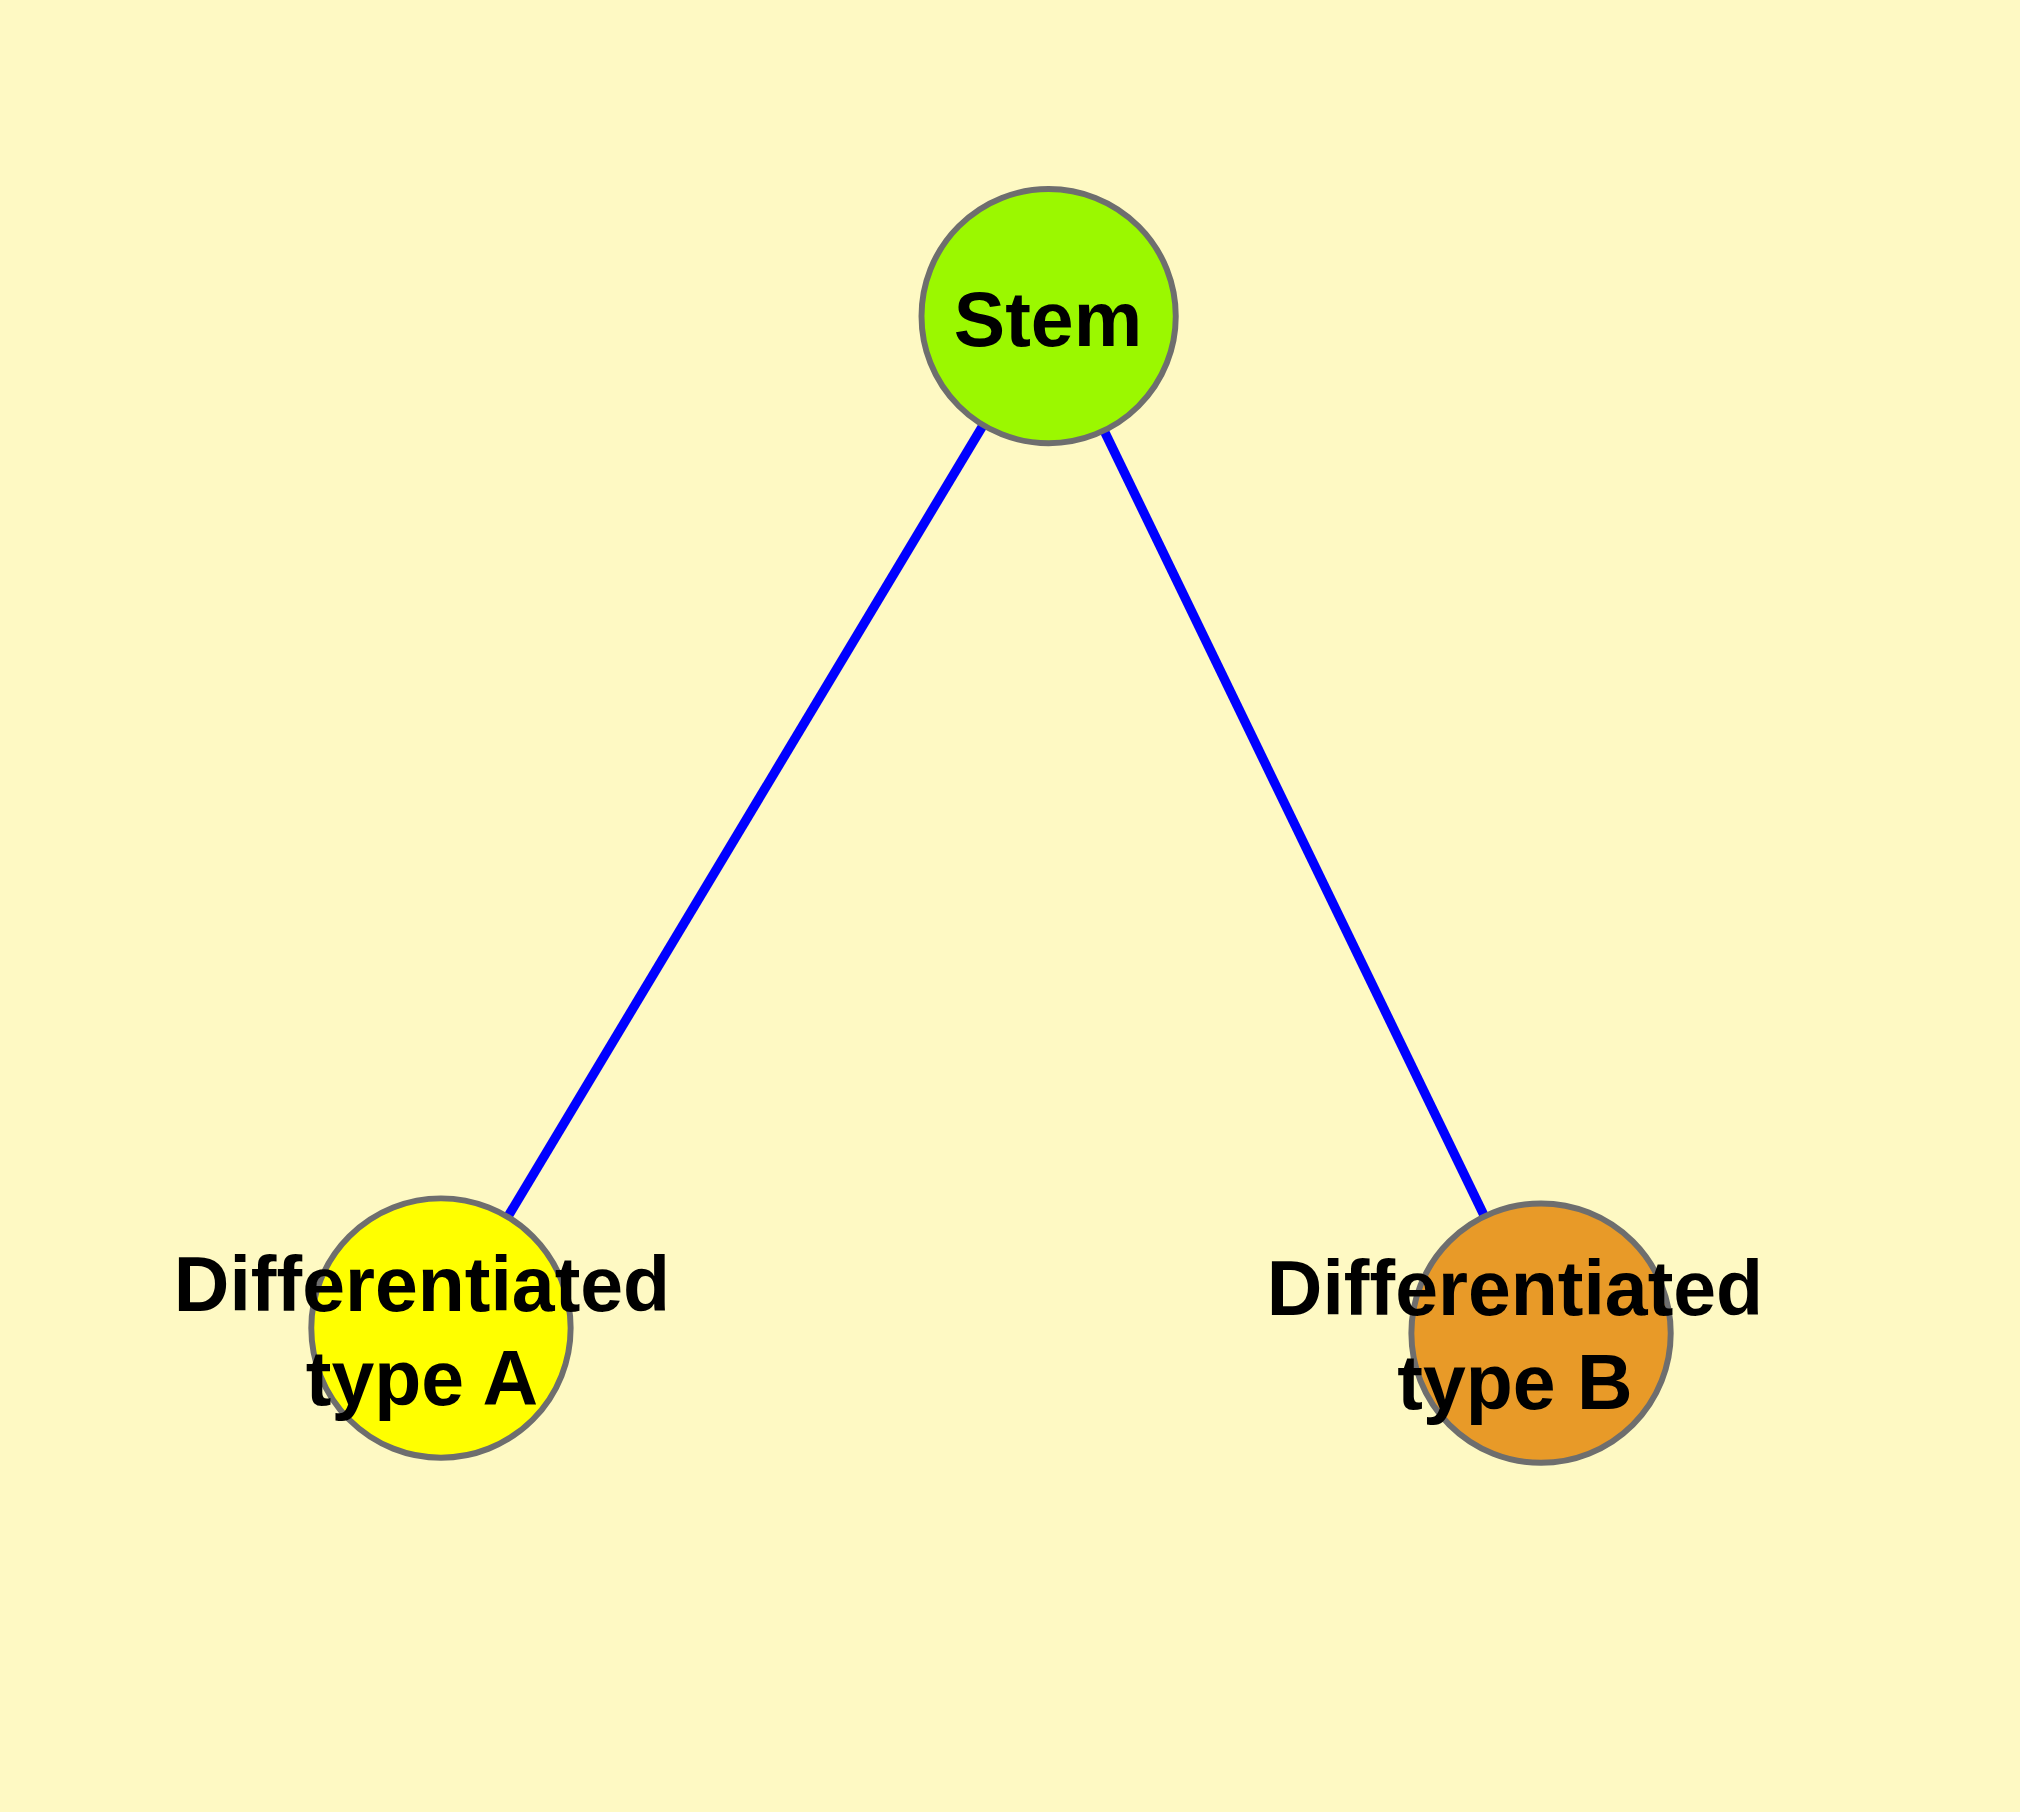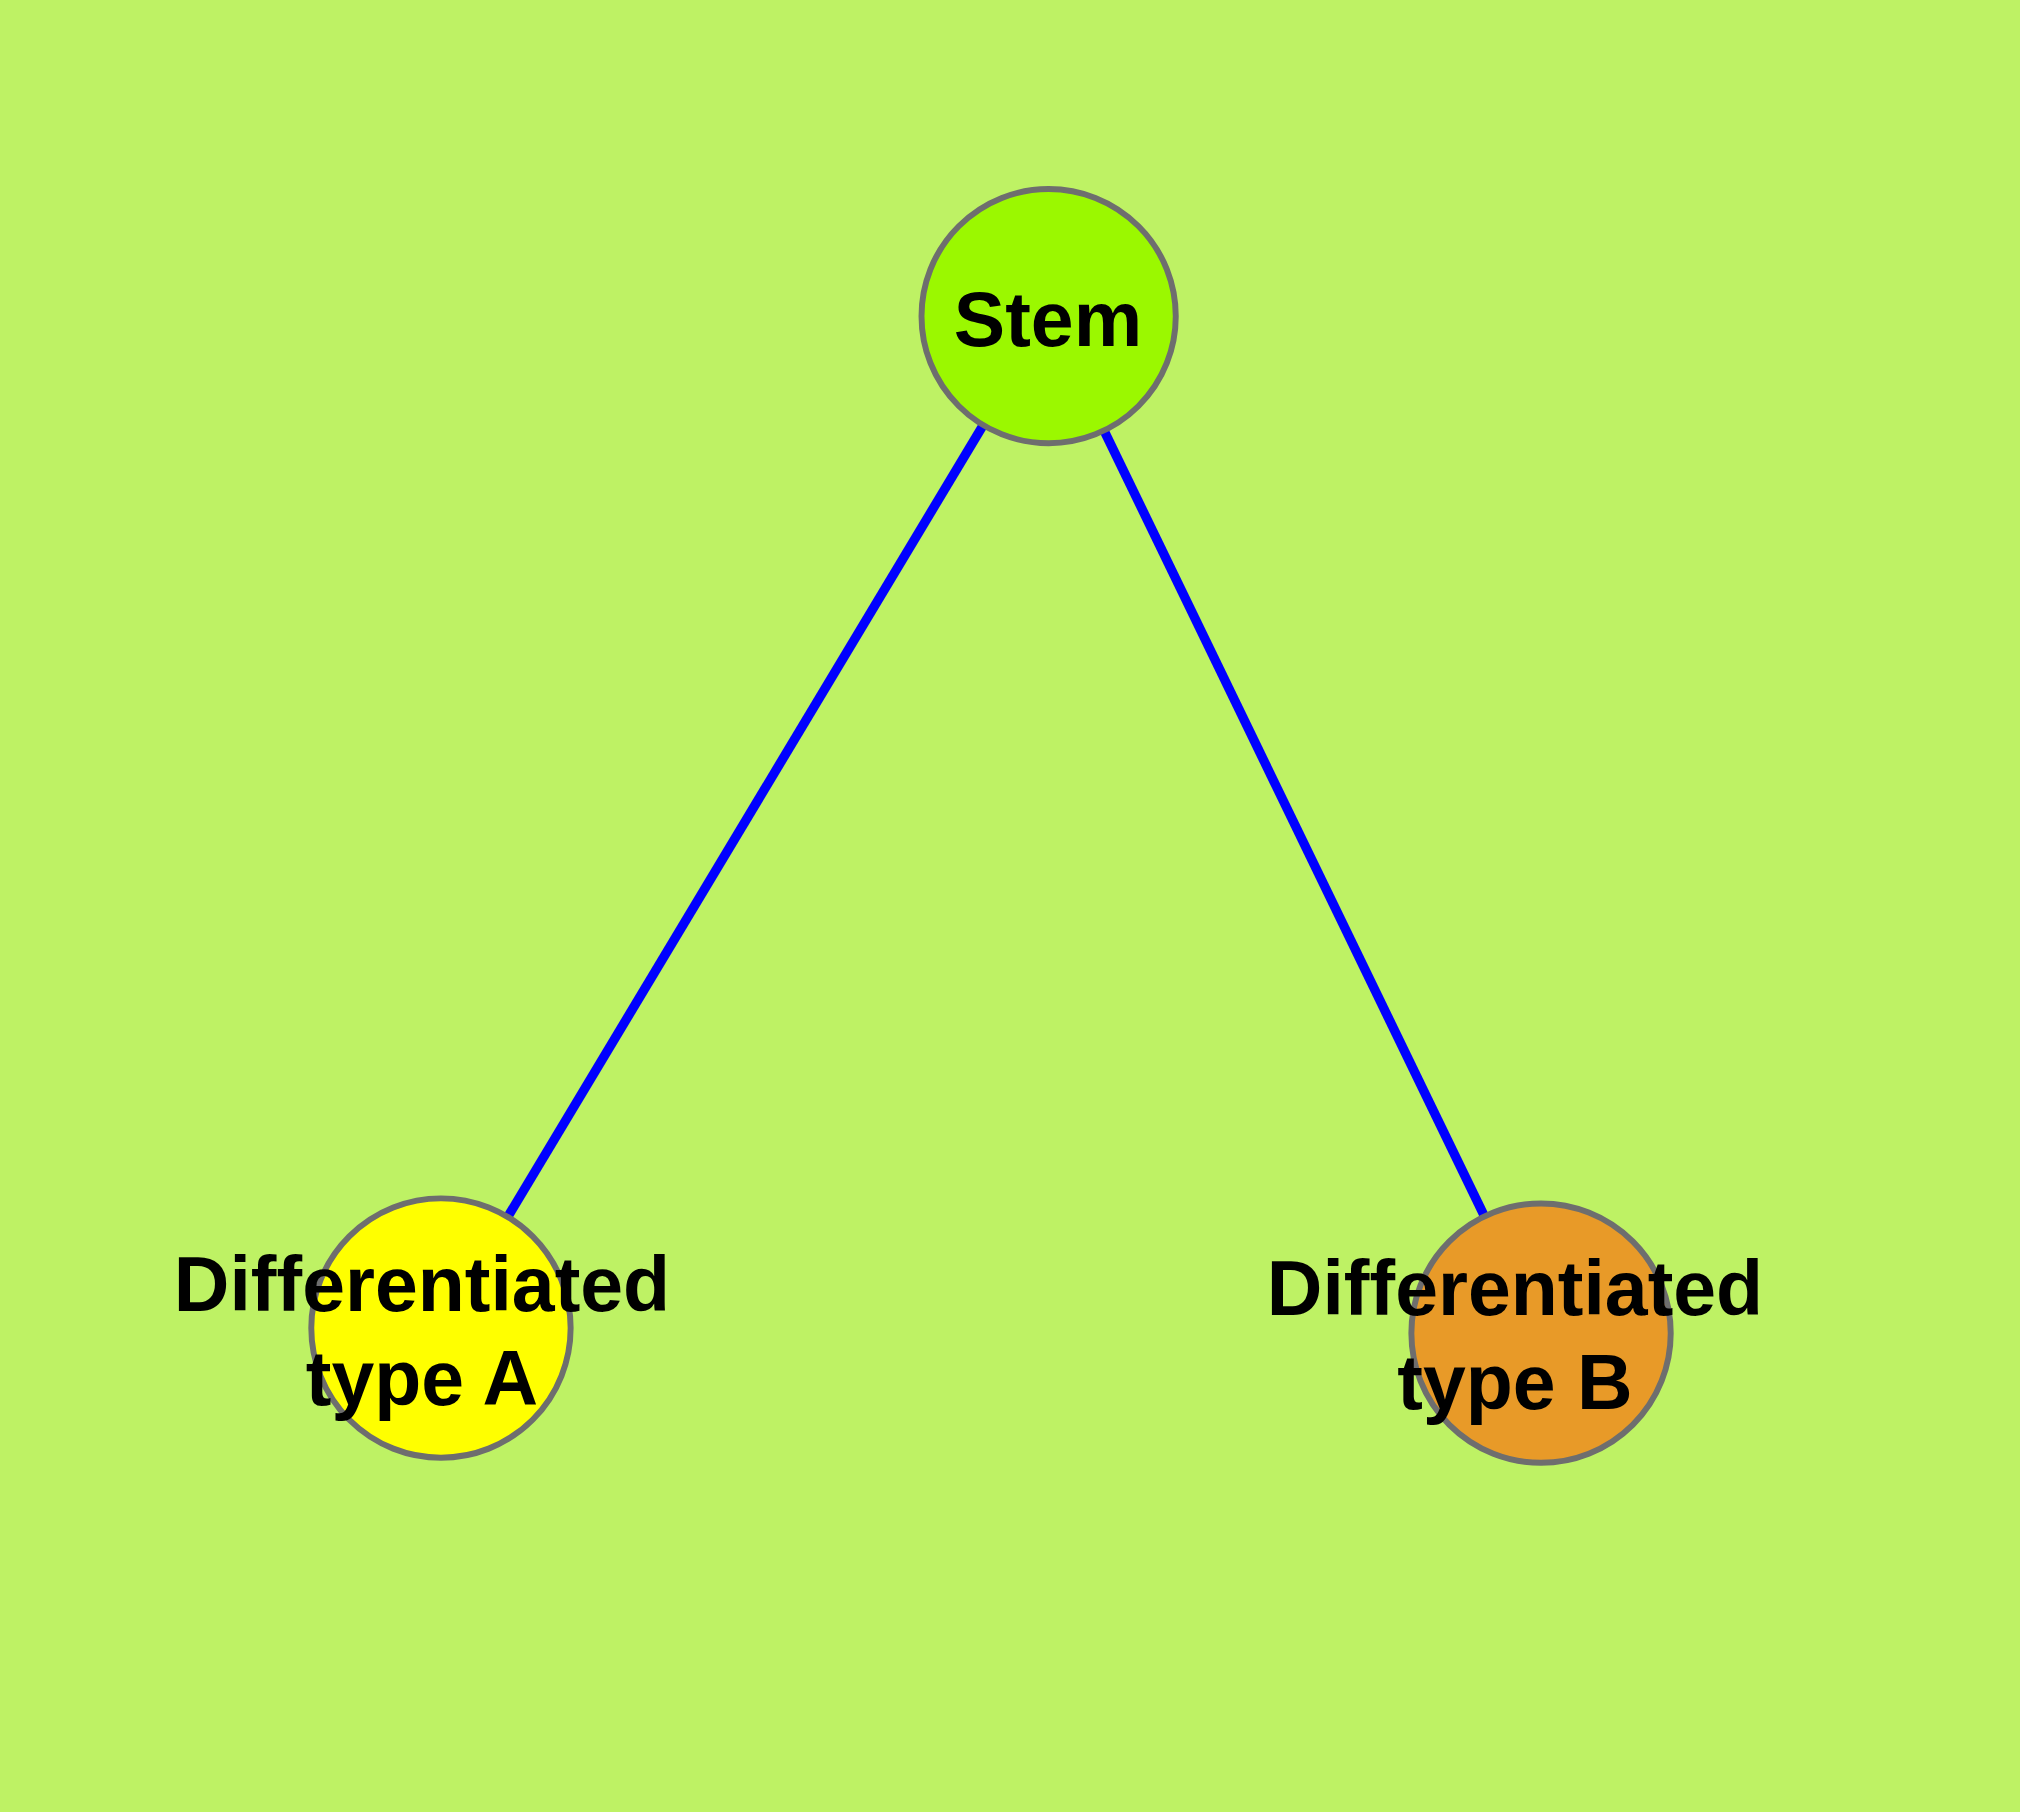--- a/index.html
+++ b/index.html
@@ -33,21 +33,21 @@
     line-height: 1.22;
     color: #000000;
     white-space: pre-line;
     text-align: center;
     pointer-events: none;
   }
 </style>
 </head>
 <body>
 
-<div class="stage" style="background: #bef264;">
+<div class="stage" style="background: #fef9c3;">
 
   <svg class="layer" viewBox="0 0 2384 2138" xmlns="http://www.w3.org/2000/svg">
 
     <line class="edge" x1="1237" y1="373" x2="520" y2="1567" stroke="#0000FF" stroke-width="11"></line>
     <line class="edge" x1="1237" y1="373" x2="1818" y2="1573" stroke="#0000FF" stroke-width="11"></line>
 
     <circle class="node" cx="1237" cy="373" r="150" fill="#9BF800" stroke="#6E6E6E" stroke-width="7"></circle>
     <circle class="node" cx="520" cy="1567" r="153" fill="#FFFF00" stroke="#6E6E6E" stroke-width="7"></circle>
     <circle class="node" cx="1818" cy="1573" r="153" fill="#E89A28" stroke="#6E6E6E" stroke-width="7"></circle>
   </svg>

